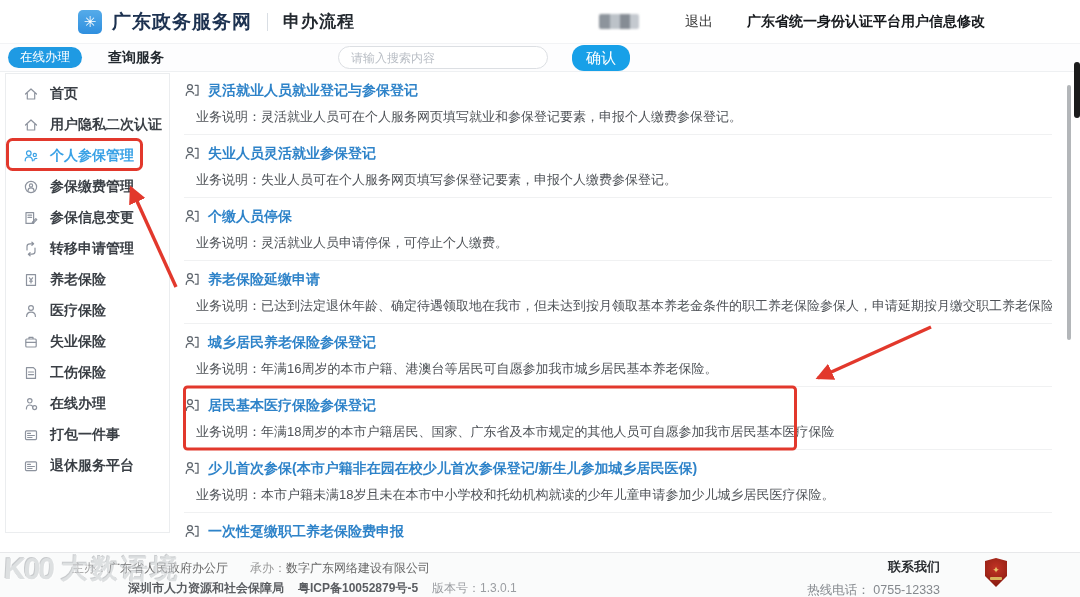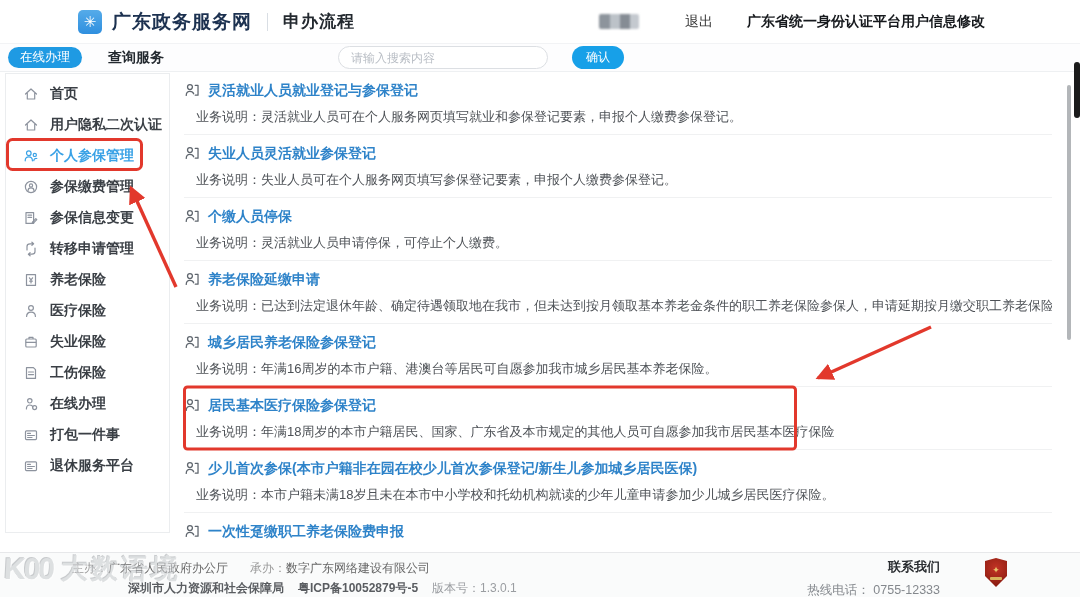--- a/index.html
+++ b/index.html
@@ -40,21 +40,21 @@
     border-radius:13px; padding:3px 12px; line-height:1.2; cursor:pointer;
   }
   .tab-plain { margin-left:26px; font-size:14px; font-weight:bold; color:#23292f; cursor:pointer; }
   .search-input {
     margin-left:174px; width:210px; height:23px; border:1px solid #dcdfe3;
     border-radius:12px; padding:0 12px; font-size:12px; color:#333; outline:none;
     font-family:inherit; background:#fff;
   }
   .search-input::placeholder { color:#b9bec5; }
   .confirm-btn {
-    margin-left:24px; background:#17a0e8; color:#fff; font-size:12px; border:none;
+    margin-left:24px; background:#17a0e8; color:#fff; font-size:15px; border:none;
     border-radius:12px; padding:4px 14px; line-height:1.2; cursor:pointer; font-family:inherit;
   }
   
   .sidebar {
     position:absolute; left:5px; top:73px; width:165px; height:460px;
     background:#fff; border:1px solid #ebedef; padding-top:4px;
   }
   .side-item {
     height:31px; display:flex; align-items:center; padding-left:17px; cursor:pointer;
     color:#3a3f45;

